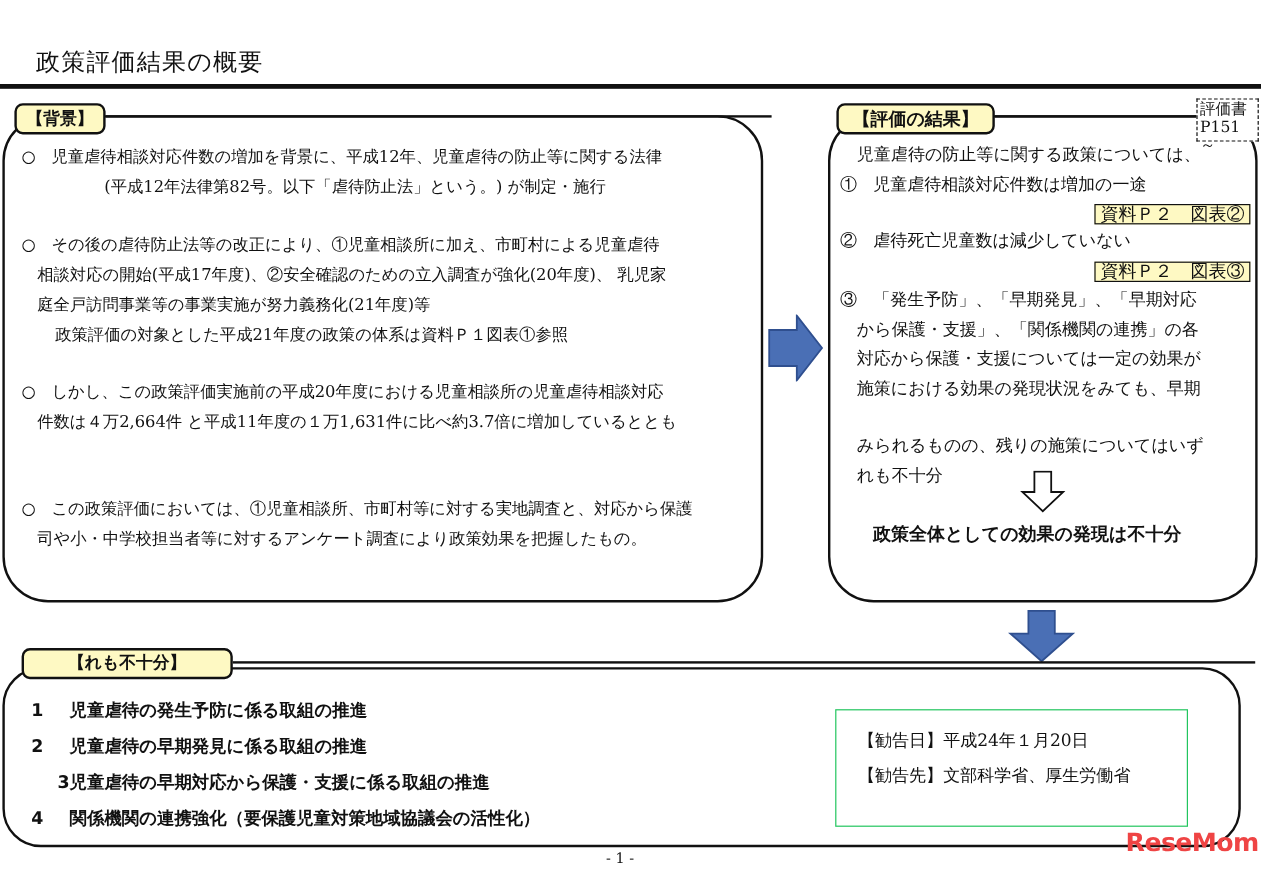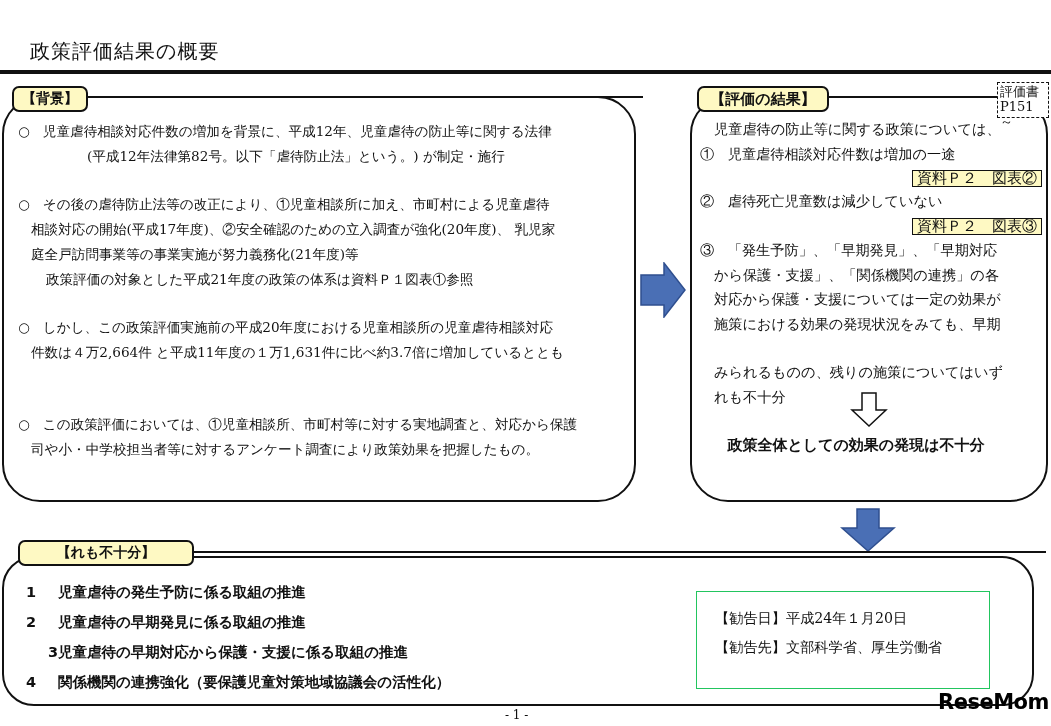--- a/index.html
+++ b/index.html
@@ -35,21 +35,21 @@
   .rec-panel { left:2px; top:556px; width:1032px; height:150px; border-radius:32px; }
   .rec-tab { left:18px; top:540px; width:176px; height:26px; }
   .rec-line { left:194px; top:551px; width:852px; }
   .rec-item { font-family:"DejaVu Sans","Liberation Sans",sans-serif; font-size:14.5px; font-weight:bold; }
   .rec-num { display:inline-block; width:32px; }
 
   .date-box { left:696px; top:591px; width:294px; height:98px; border:1px solid #22c55e; box-sizing:border-box;
               font-size:14.2px; line-height:29px; padding:12px 0 0 18px; background:#fff; }
   .pagenum { left:505px; top:708px; font-size:12px; }
   .logo { left:938px; top:690px; font-family:"DejaVu Sans","Liberation Sans",sans-serif; font-weight:bold;
-          font-size:21px; color:#000000; letter-spacing:-0.5px; }
+          font-size:21px; color:#ef4444; letter-spacing:-0.5px; }
   .u { text-decoration:underline; }
 </style>
 </head>
 <body>
 
 <div class="abs title">政策評価結果の概要</div>
 <div class="abs rule"></div>
 
 <div class="abs panel bg-panel"></div>
 <div class="abs hline bg-line"></div>

